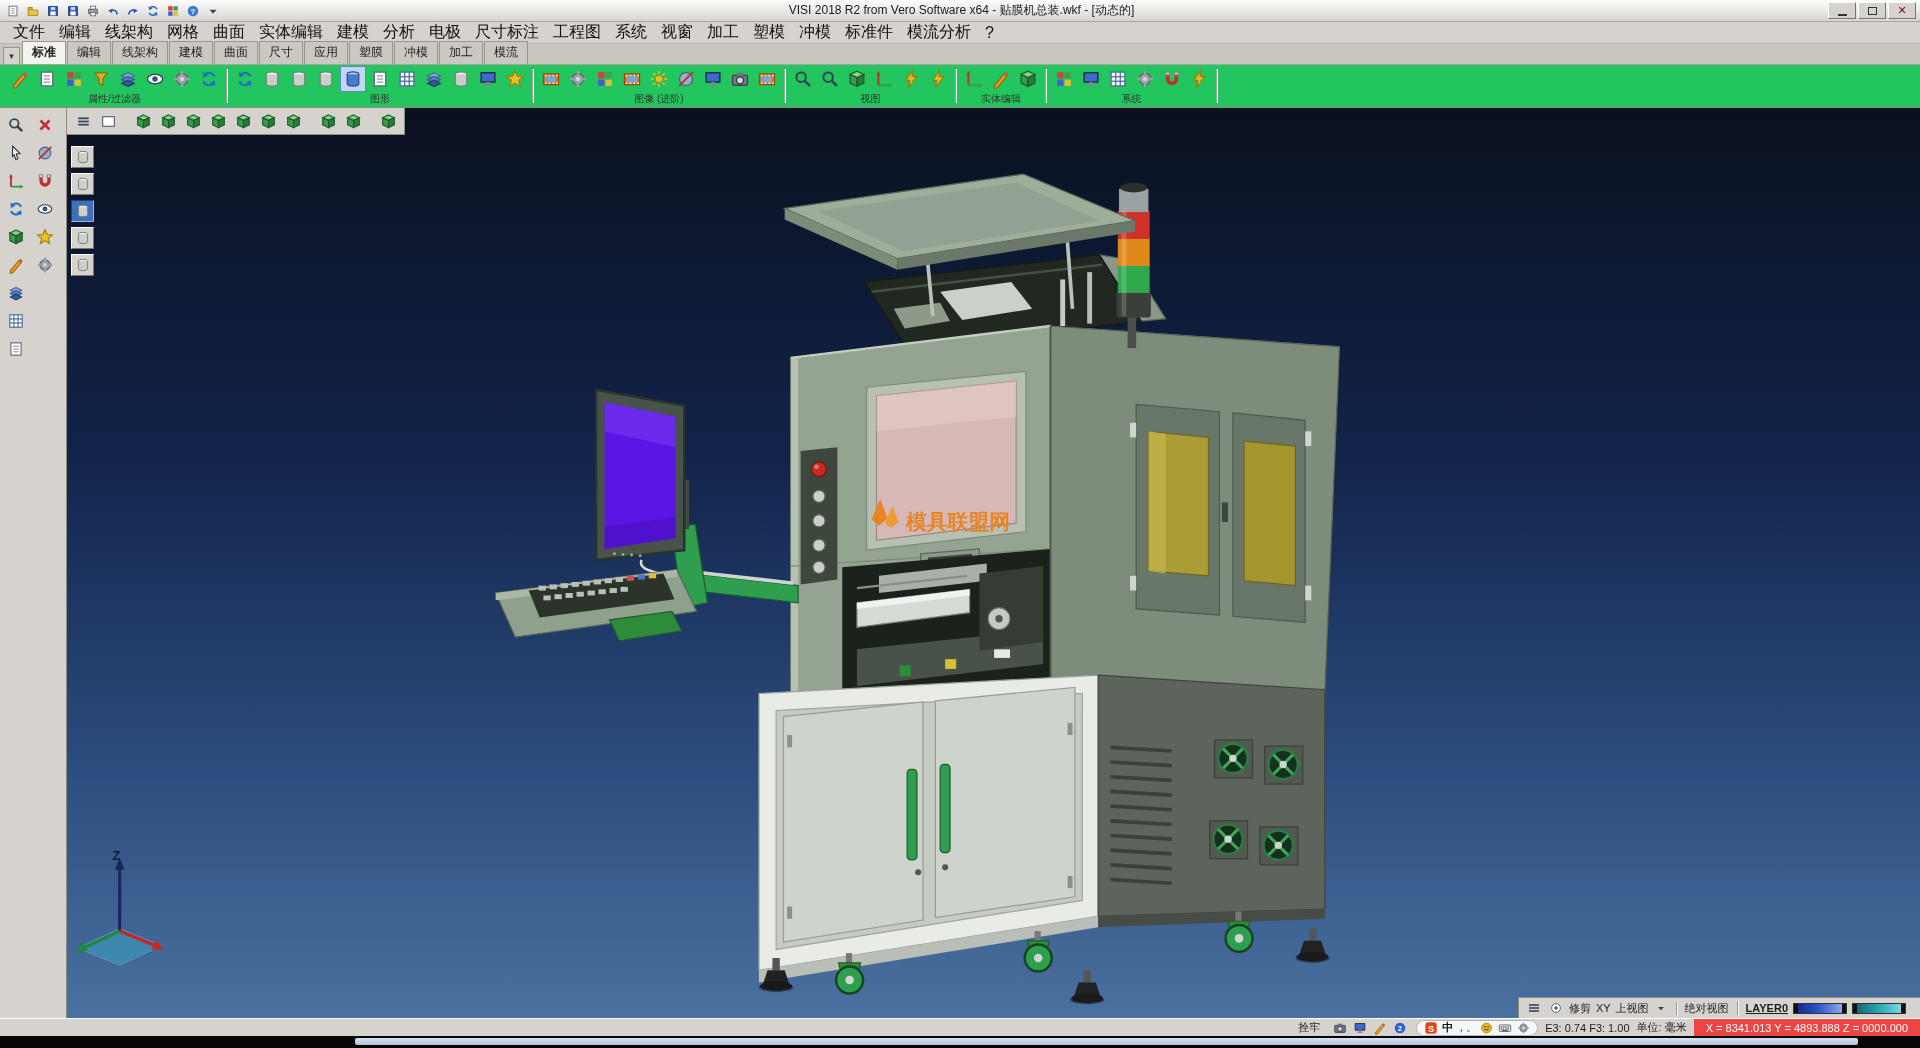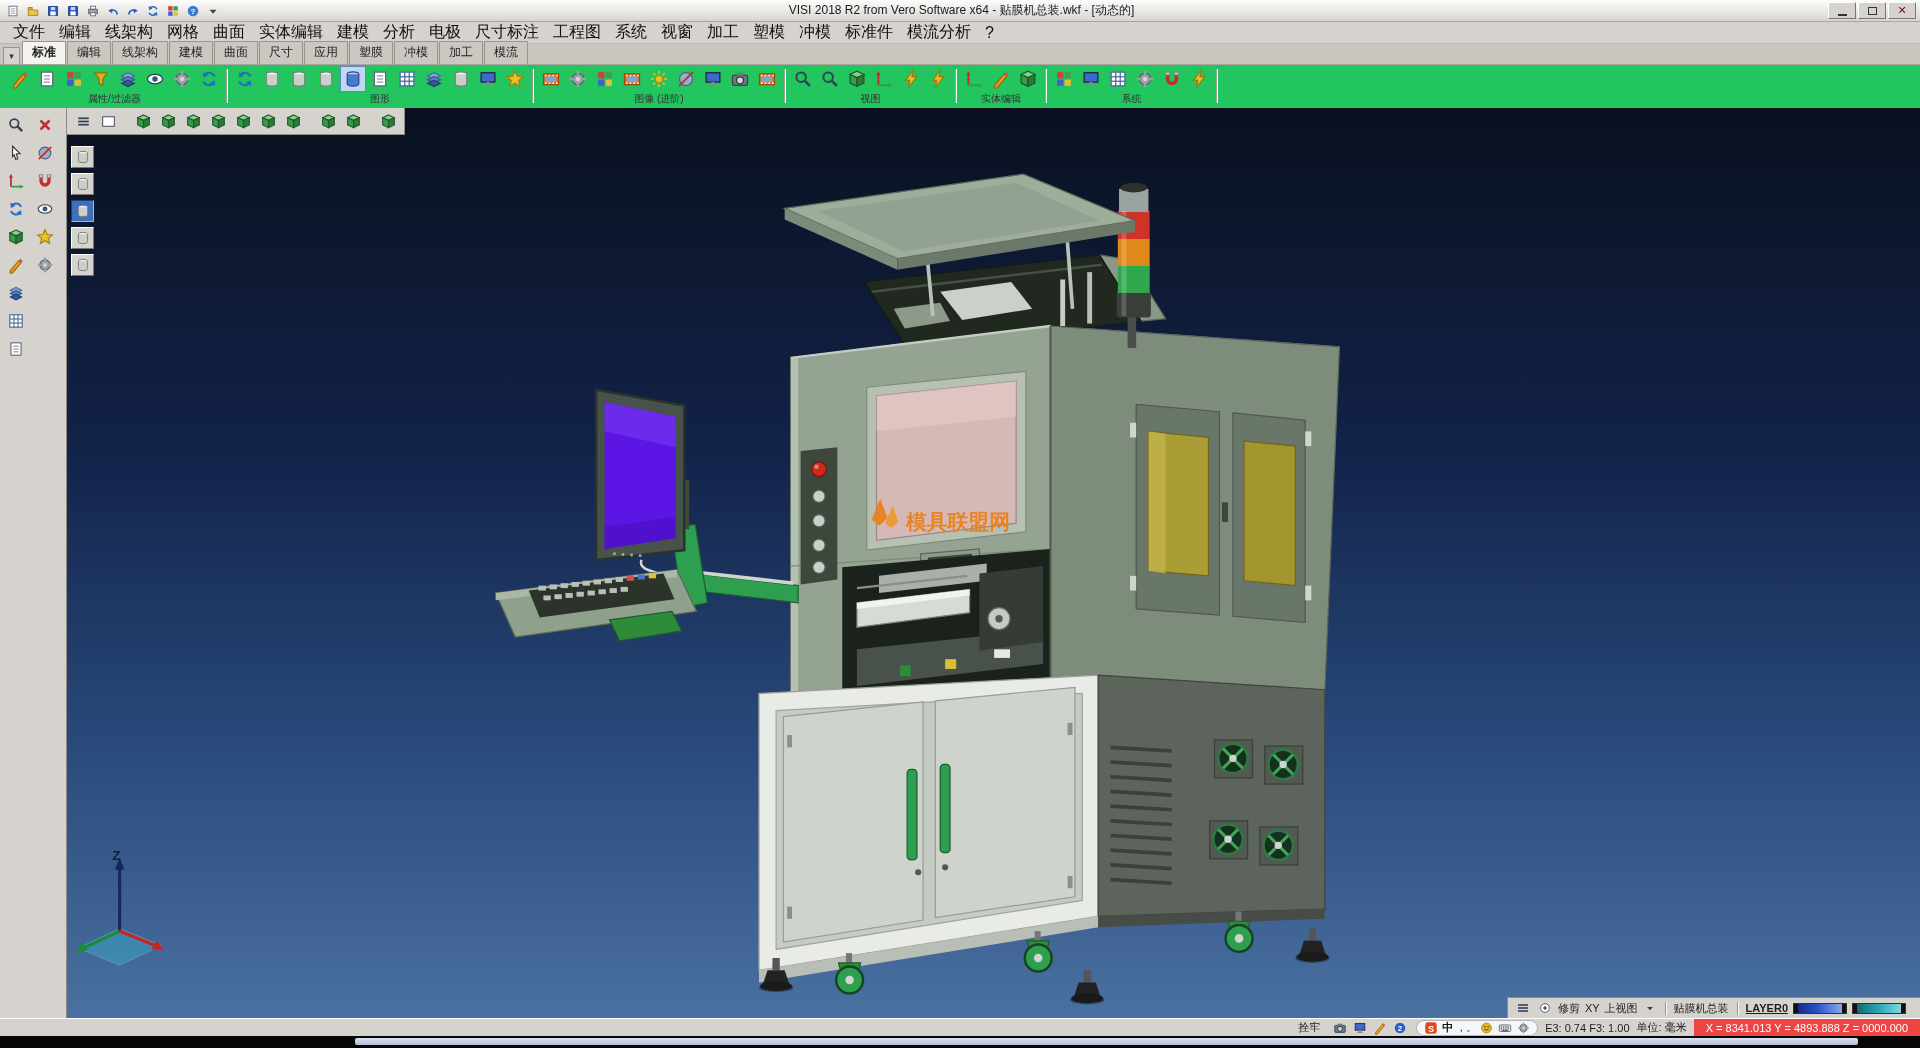--- a/index.html
+++ b/index.html
@@ -1066,21 +1066,21 @@
           </span>
         <span class="mr-text">修剪</span>
         <span class="mr-text">XY</span>
         <span class="mr-text">上视图</span>
         <span class="tb-btn" style="width:14px;height:14px">
             <svg viewBox="0 0 16 16">
               <polygon points="4,6.5 12,6.5 8,11" fill="#444"></polygon>
             </svg>
           </span>
         <span class="mr-sep"></span>
-        <span class="mr-text">贴膜机总装</span>
+        <span class="mr-text">绝对视图</span>
         <span class="mr-sep"></span>
         <span class="mr-text bold">LAYER0</span>
         <span class="swatch blue"></span>
         <span class="swatch teal"></span>
       </div>
     </div>
   </div>
 
   <div class="statusbar">
     <div class="sb-spacer"></div>

